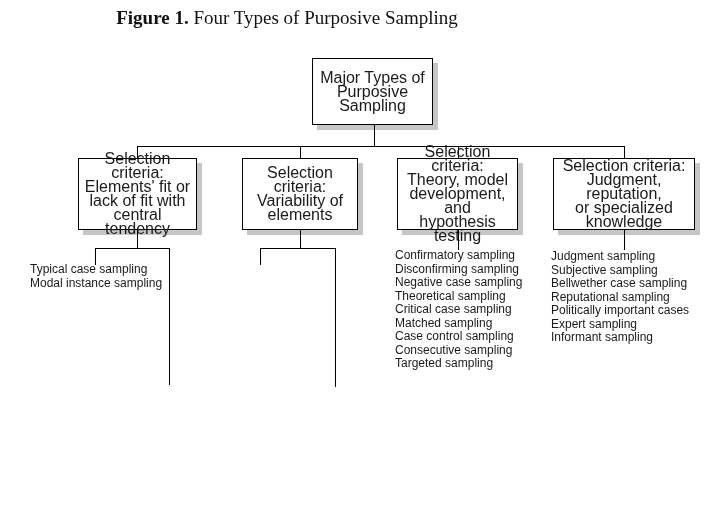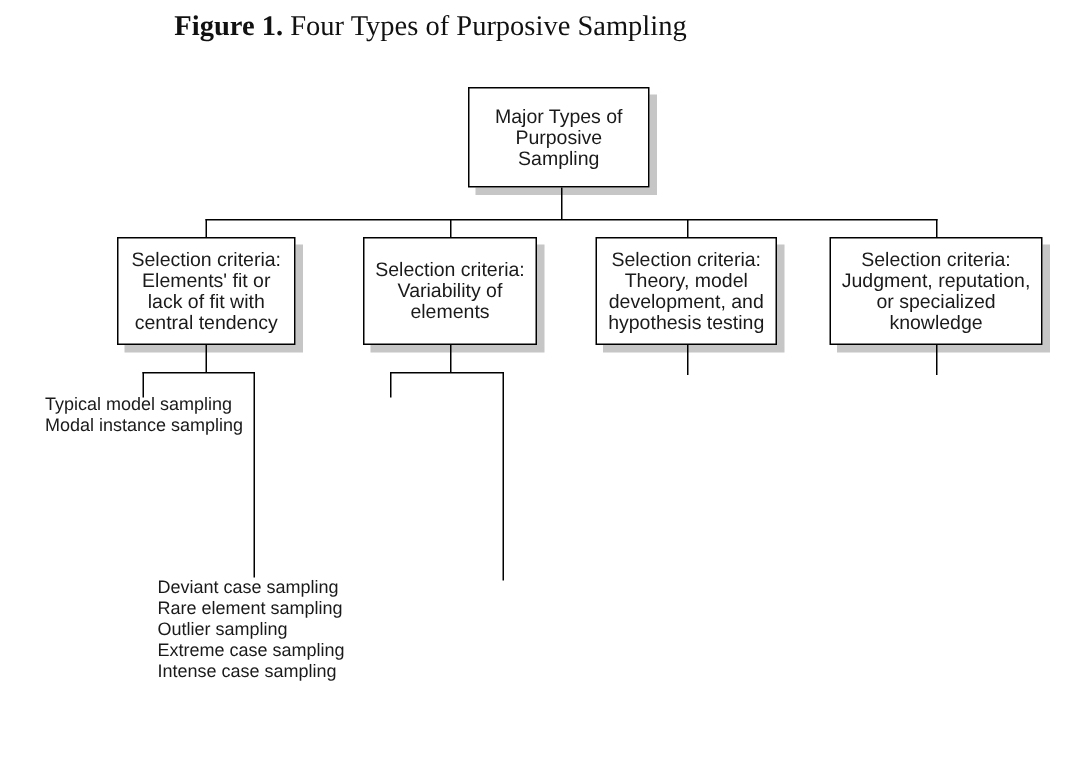--- a/index.html
+++ b/index.html
@@ -27,21 +27,21 @@
   .node {
     position: absolute;
     box-sizing: border-box;
     background: #ffffff;
     border: 1px solid #000;
     box-shadow: 5px 5px 0 0 #c6c6c6;
     display: flex;
     align-items: center;
     justify-content: center;
     text-align: center;
-    font-size: 13px;
+    font-size: 16px;
     line-height: 14px;
   }
   .lines { white-space: pre-line; }
   .leaf-list {
     position: absolute;
     font-size: 12px;
     line-height: 14px;
     white-space: pre-line;
     text-align: left;
   }
@@ -120,22 +120,33 @@
   <div class="cline" id="c-b1-right"></div>
 
   <div class="cline" id="c-b2-stub"></div>
   <div class="cline" id="c-b2-h"></div>
   <div class="cline" id="c-b2-left"></div>
   <div class="cline" id="c-b2-right"></div>
 
   <div class="cline" id="c-b3-stub"></div>
   <div class="cline" id="c-b4-stub"></div>
 
-  <div class="leaf-list" id="list-b1-upper">Typical model sampling
+  <div class="leaf-list" id="list-b1-upper">Typical case sampling
 Modal instance sampling</div>
-  <div class="leaf-list" id="list-b1-lower">Deviant case sampling
-Rare element sampling
-Outlier sampling
-Extreme case sampling
-Intense case sampling</div>
+  <div class="leaf-list tight" id="list-b3">Confirmatory sampling
+Disconfirming sampling
+Negative case sampling
+Theoretical sampling
+Critical case sampling
+Matched sampling
+Case control sampling
+Consecutive sampling
+Targeted sampling</div>
+  <div class="leaf-list tight" id="list-b4">Judgment sampling
+Subjective sampling
+Bellwether case sampling
+Reputational sampling
+Politically important cases
+Expert sampling
+Informant sampling</div>
 
 
 </div>
 
 </body></html>

